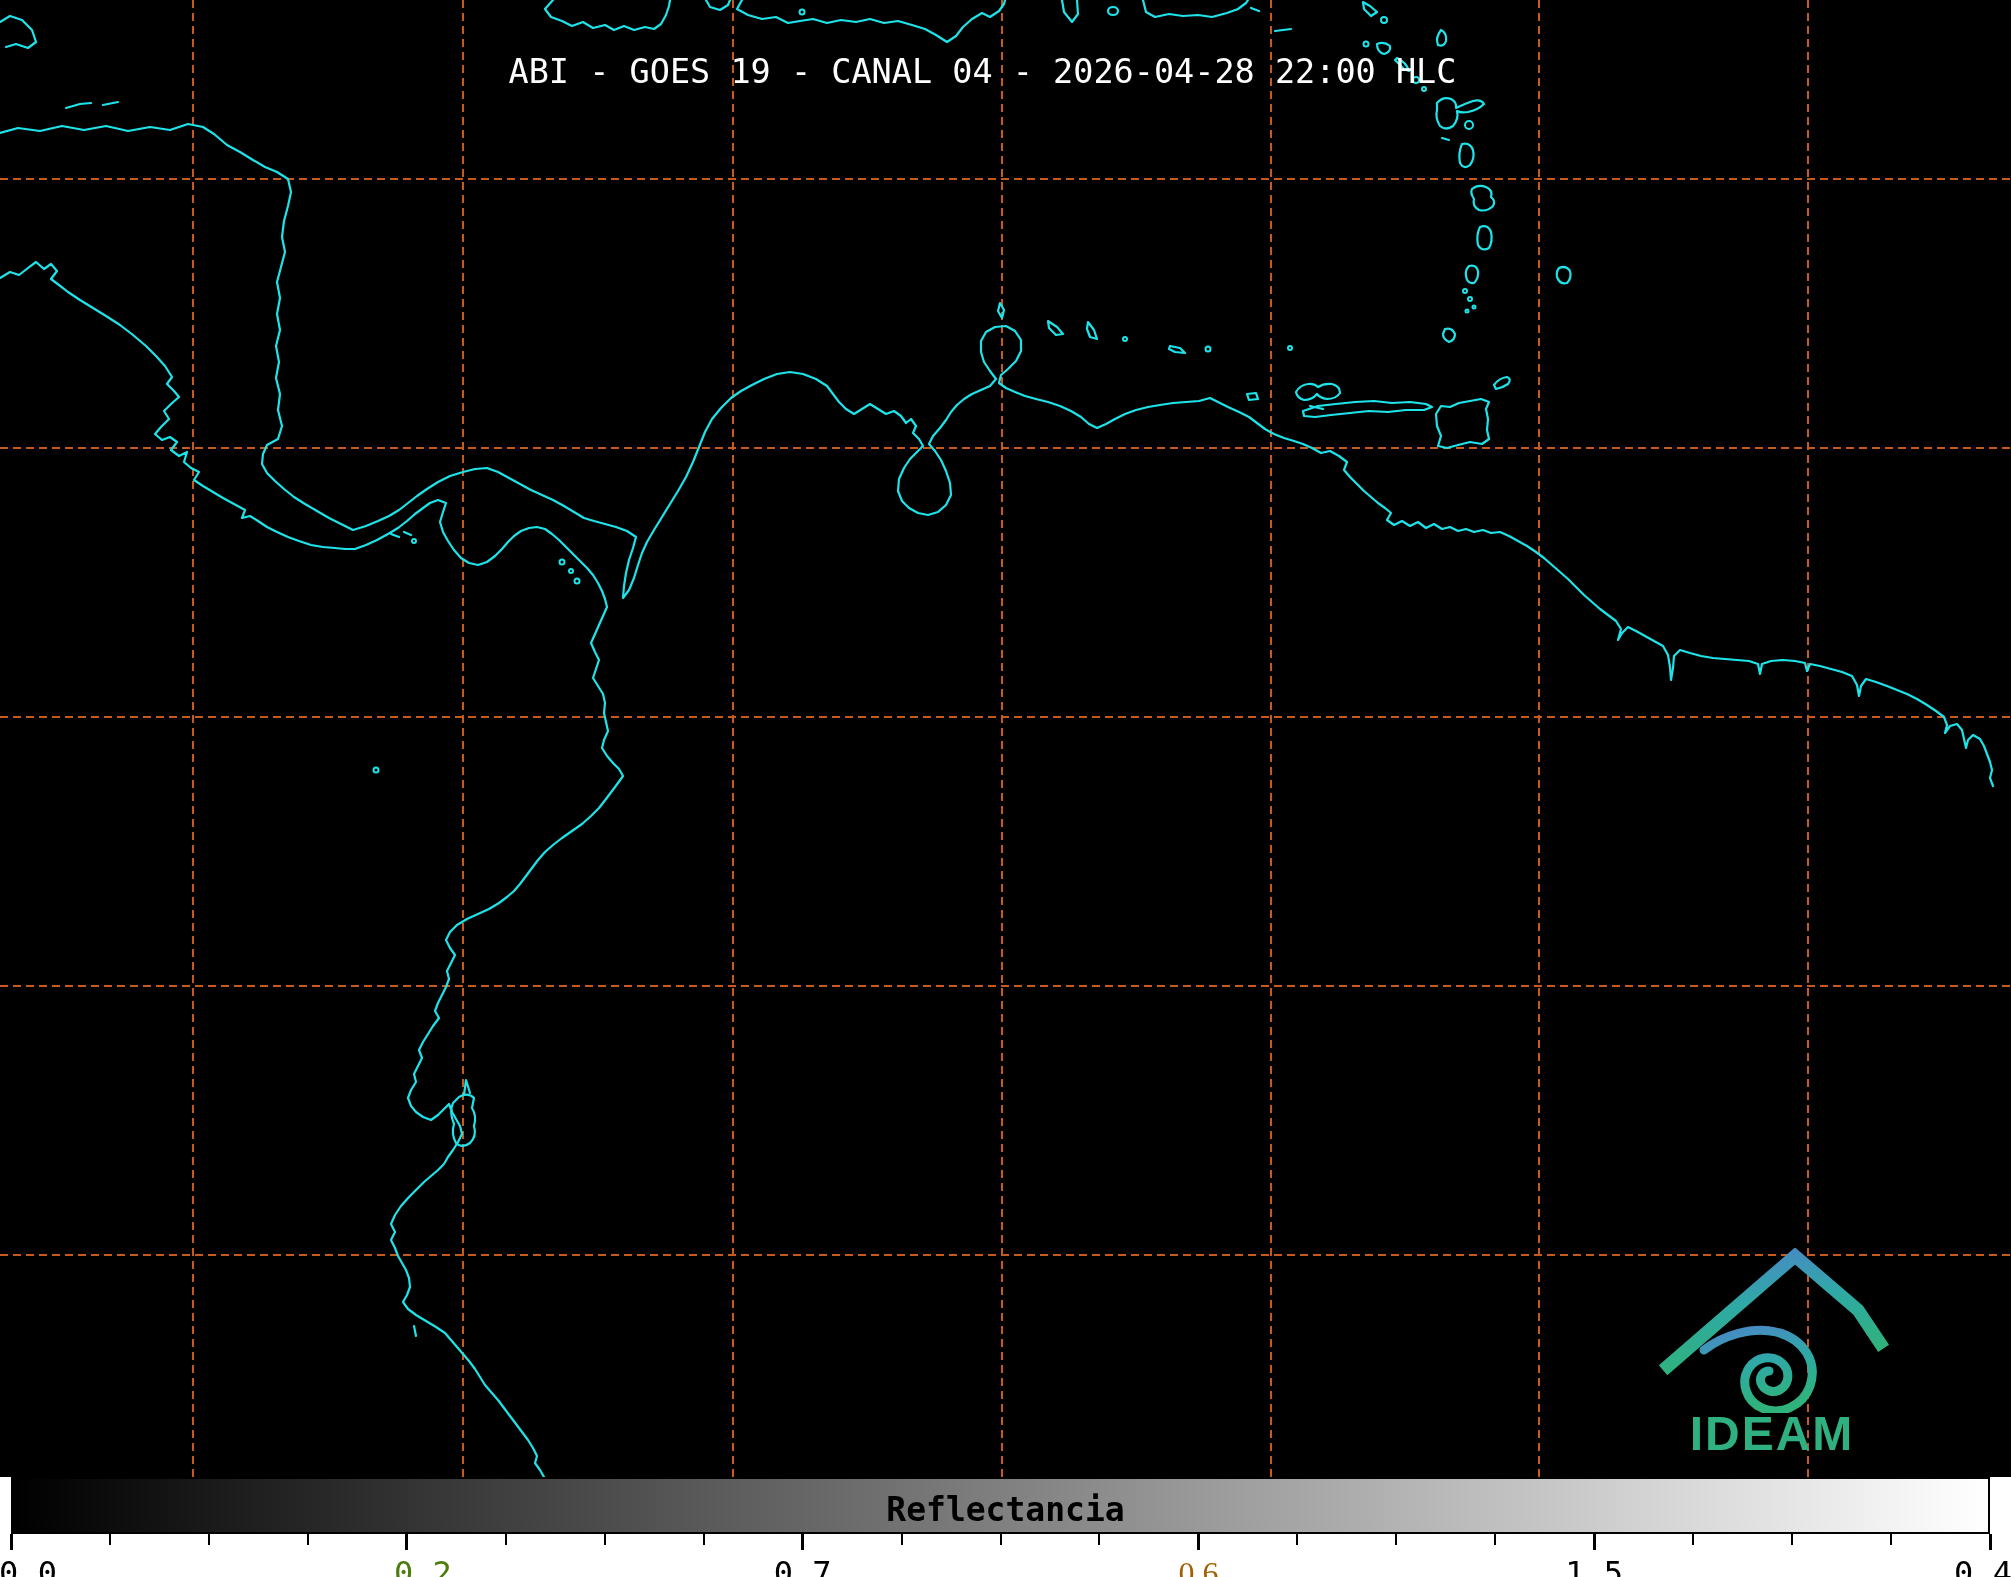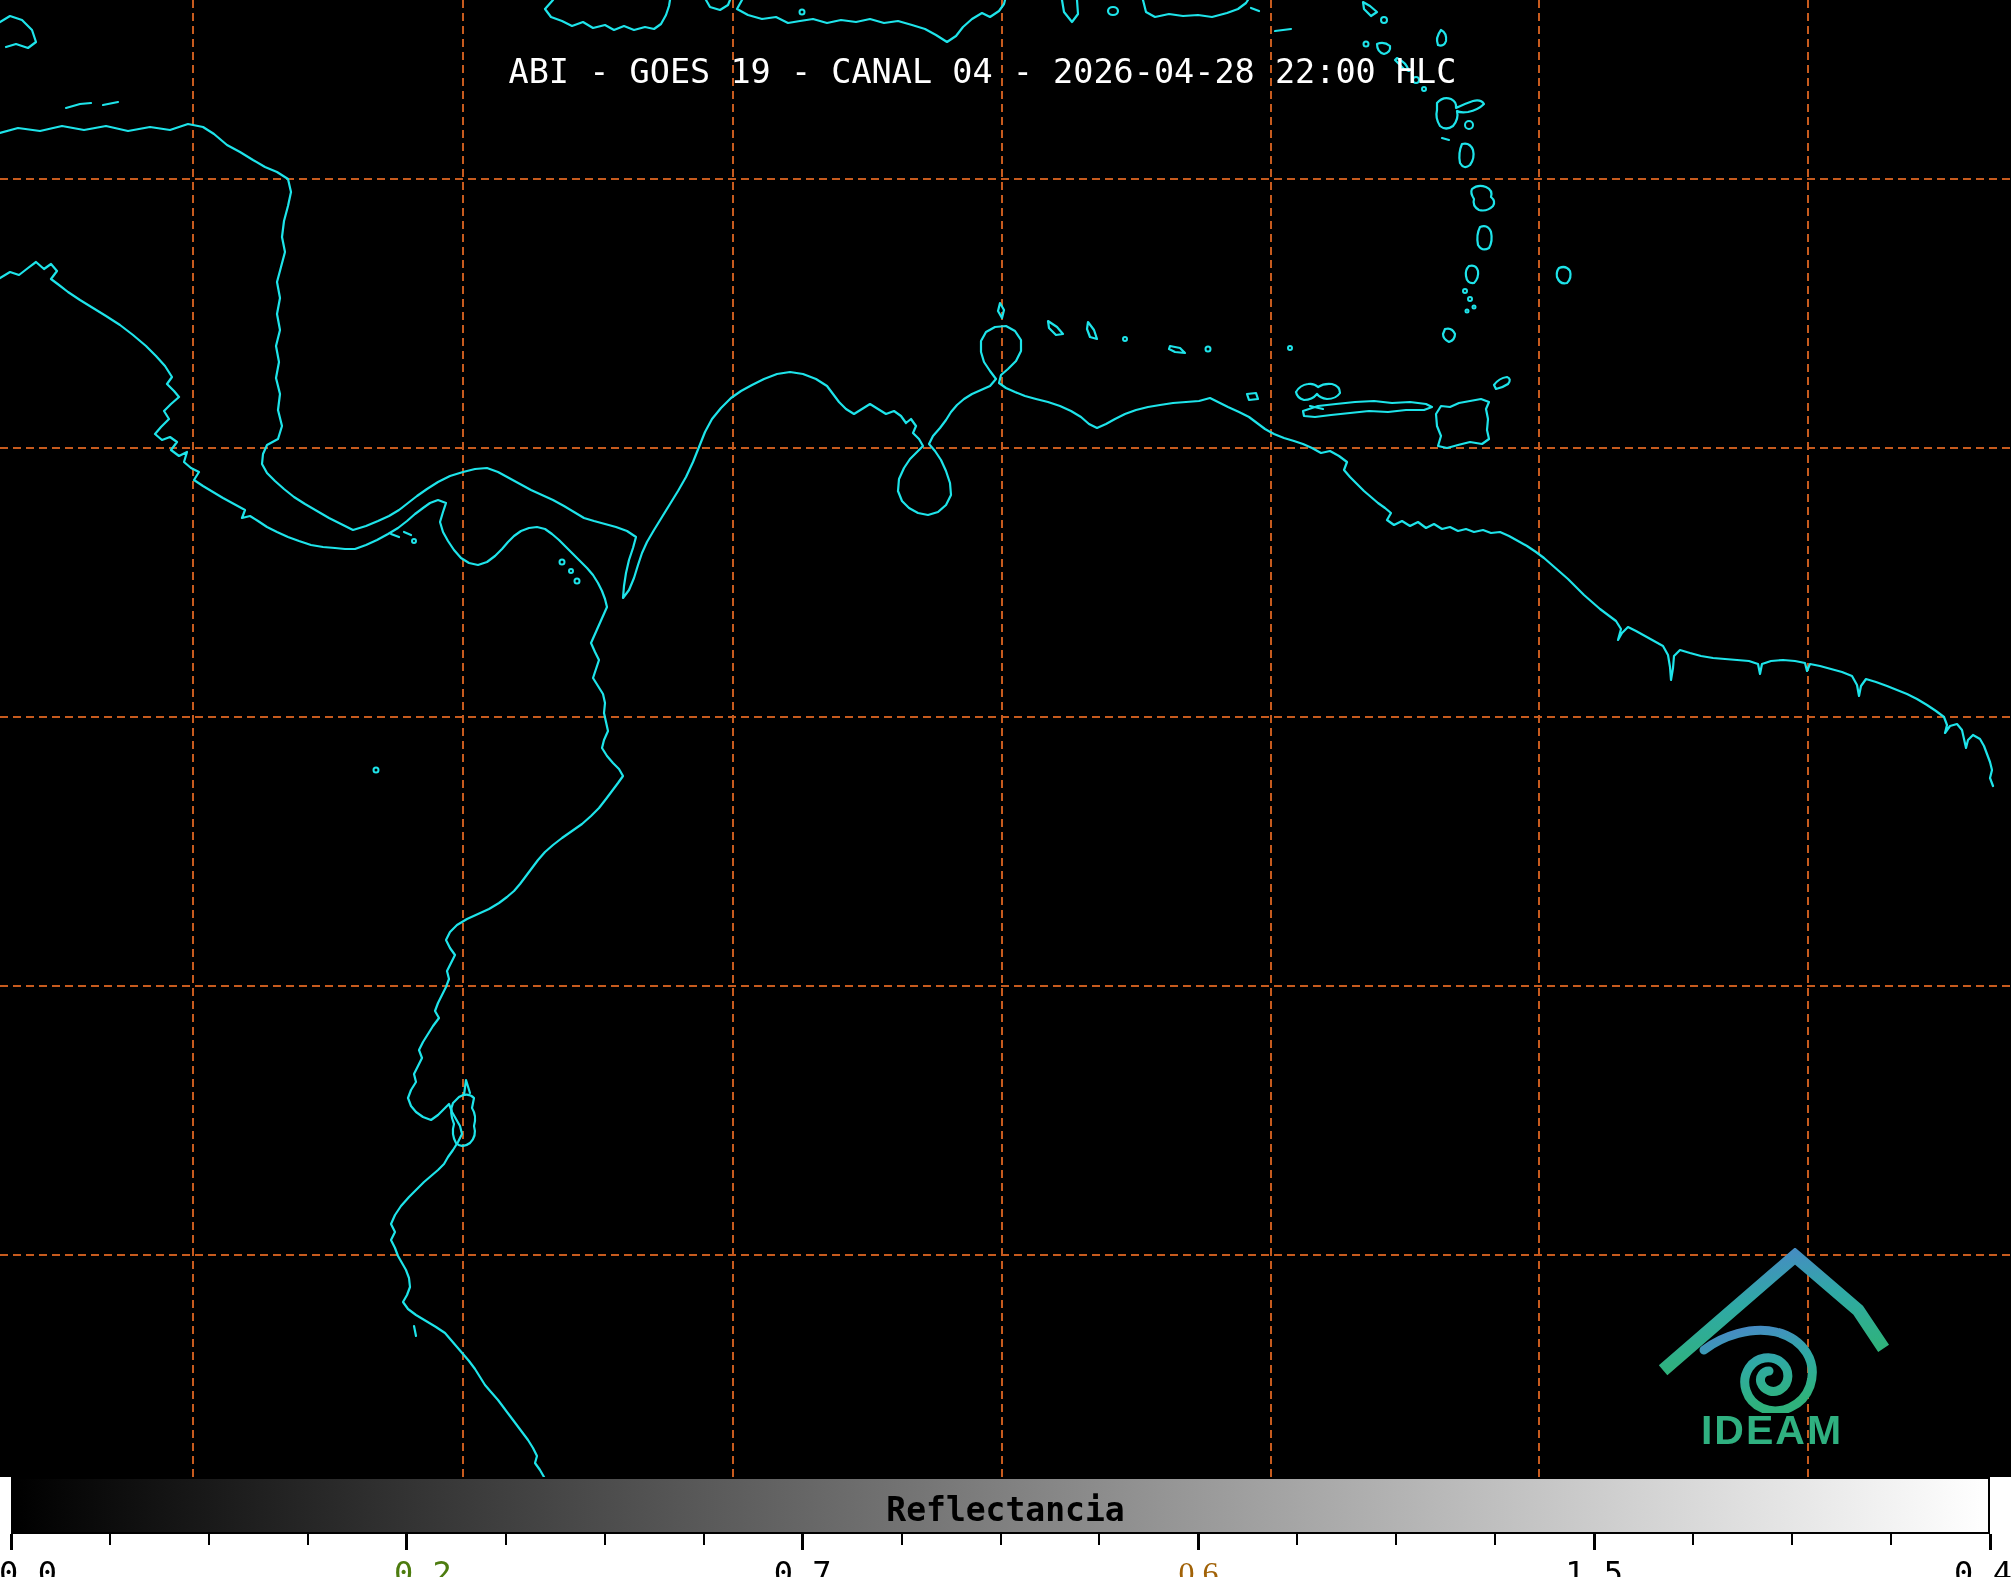--- a/index.html
+++ b/index.html
@@ -12,21 +12,21 @@
   #map-title{
     position:absolute;top:52px;left:0;width:1965px;
     text-align:center;color:#fff;font-size:33.5px;line-height:1.2;
     font-family:"DejaVu Sans Mono", monospace;white-space:pre;
   }
   
   #logo{position:absolute;left:1652px;top:1248px;width:240px;height:230px;}
   #logo-text{
     position:absolute;left:0;top:162px;width:240px;text-align:center;
     font-family:"Liberation Sans", sans-serif;font-weight:bold;
-    font-size:41px;letter-spacing:2px;line-height:1;
+    font-size:48px;letter-spacing:2px;line-height:1;
   }
   
   #cbar-strip{position:absolute;left:0;top:1477px;width:2011px;height:100px;}
   #cbar{
     position:absolute;left:11px;top:0;width:1979px;height:57px;
     box-sizing:border-box;border:2px solid #000;
   }
   #cbar-label{
     position:absolute;left:0;top:13px;width:2011px;text-align:center;
     font-family:"DejaVu Sans Mono", monospace;font-weight:bold;font-size:33px;

